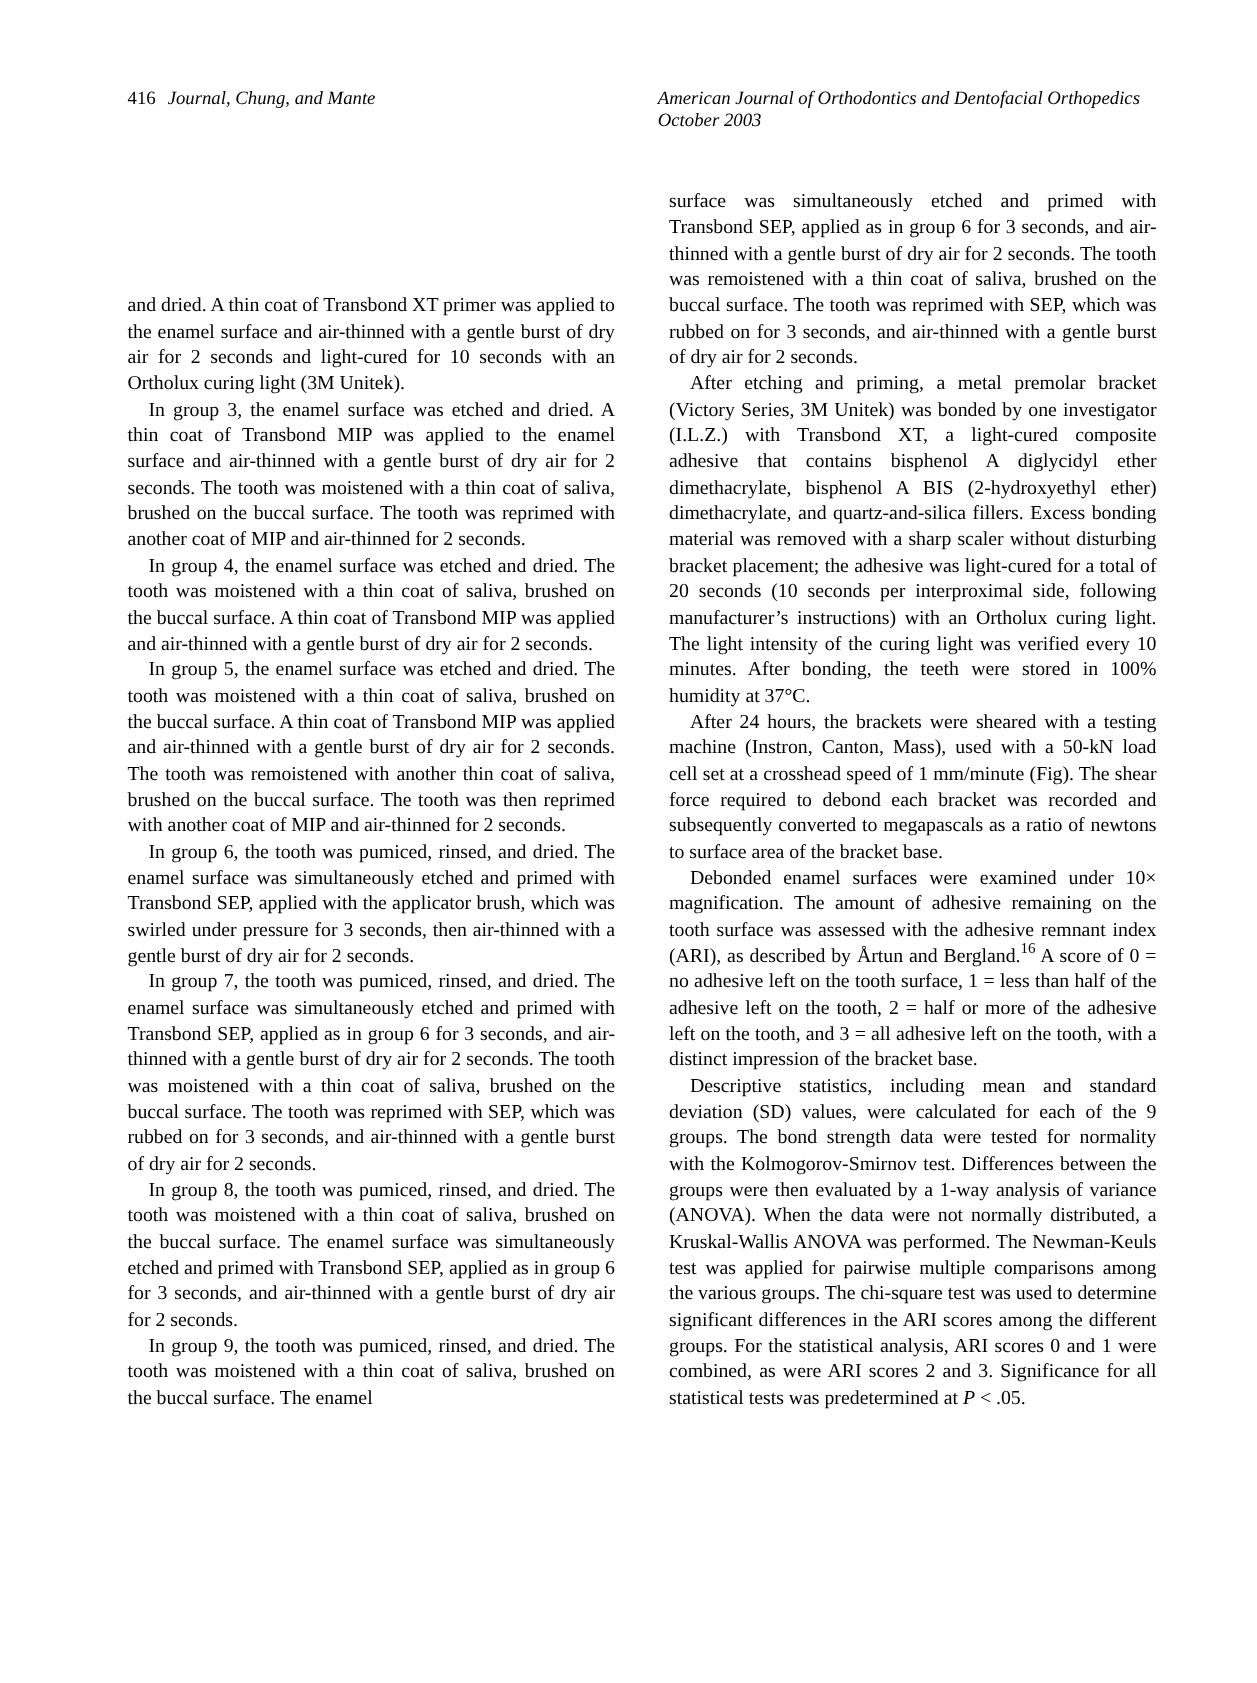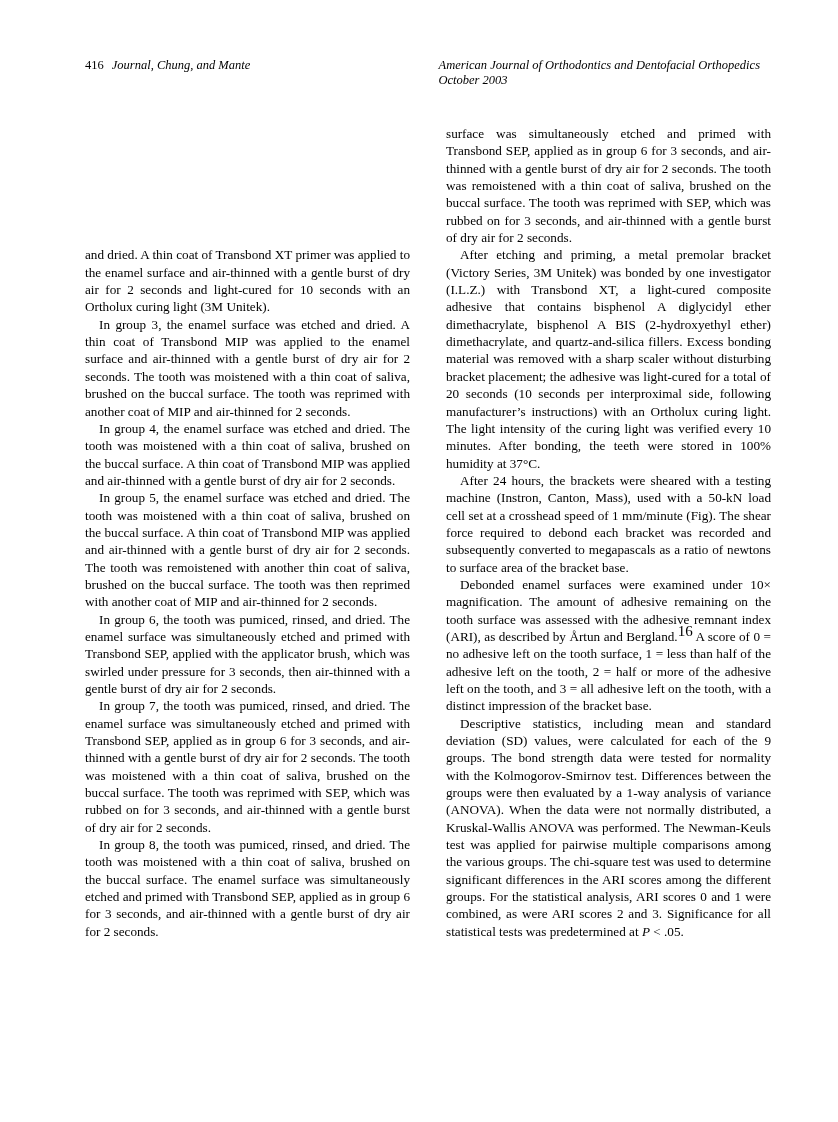--- a/index.html
+++ b/index.html
@@ -53,21 +53,21 @@
     text-align: justify;
   }
   .column p {
     margin: 0;
     text-indent: 14px;
   }
   .column p.no-indent {
     text-indent: 0;
   }
   sup {
-    font-size: 15px;
+    font-size: 10px;
     line-height: 0;
   }
   .var-italic {
     font-style: italic;
   }
 </style>
 </head>
 <body>
 
 <div class="page">
@@ -85,20 +85,21 @@
   <main class="columns">
 
     <section class="column">
       <p class="no-indent">and dried. A thin coat of Transbond XT primer was applied to the enamel surface and air-thinned with a gentle burst of dry air for 2 seconds and light-cured for 10 seconds with an Ortholux curing light (3M Unitek).</p>
       <p>In group 3, the enamel surface was etched and dried. A thin coat of Transbond MIP was applied to the enamel surface and air-thinned with a gentle burst of dry air for 2 seconds. The tooth was moistened with a thin coat of saliva, brushed on the buccal surface. The tooth was reprimed with another coat of MIP and air-thinned for 2 seconds.</p>
       <p>In group 4, the enamel surface was etched and dried. The tooth was moistened with a thin coat of saliva, brushed on the buccal surface. A thin coat of Transbond MIP was applied and air-thinned with a gentle burst of dry air for 2 seconds.</p>
       <p>In group 5, the enamel surface was etched and dried. The tooth was moistened with a thin coat of saliva, brushed on the buccal surface. A thin coat of Transbond MIP was applied and air-thinned with a gentle burst of dry air for 2 seconds. The tooth was remoistened with another thin coat of saliva, brushed on the buccal surface. The tooth was then reprimed with another coat of MIP and air-thinned for 2 seconds.</p>
       <p>In group 6, the tooth was pumiced, rinsed, and dried. The enamel surface was simultaneously etched and primed with Transbond SEP, applied with the applicator brush, which was swirled under pressure for 3 seconds, then air-thinned with a gentle burst of dry air for 2 seconds.</p>
       <p>In group 7, the tooth was pumiced, rinsed, and dried. The enamel surface was simultaneously etched and primed with Transbond SEP, applied as in group 6 for 3 seconds, and air-thinned with a gentle burst of dry air for 2 seconds. The tooth was moistened with a thin coat of saliva, brushed on the buccal surface. The tooth was reprimed with SEP, which was rubbed on for 3 seconds, and air-thinned with a gentle burst of dry air for 2 seconds.</p>
       <p>In group 8, the tooth was pumiced, rinsed, and dried. The tooth was moistened with a thin coat of saliva, brushed on the buccal surface. The enamel surface was simultaneously etched and primed with Transbond SEP, applied as in group 6 for 3 seconds, and air-thinned with a gentle burst of dry air for 2 seconds.</p>
+      <p>In group 9, the tooth was pumiced, rinsed, and dried. The tooth was moistened with a thin coat of saliva, brushed on the buccal surface. The enamel</p>
     </section>
 
     <section class="column">
       <p class="no-indent">surface was simultaneously etched and primed with Transbond SEP, applied as in group 6 for 3 seconds, and air-thinned with a gentle burst of dry air for 2 seconds. The tooth was remoistened with a thin coat of saliva, brushed on the buccal surface. The tooth was reprimed with SEP, which was rubbed on for 3 seconds, and air-thinned with a gentle burst of dry air for 2 seconds.</p>
       <p>After etching and priming, a metal premolar bracket (Victory Series, 3M Unitek) was bonded by one investigator (I.L.Z.) with Transbond XT, a light-cured composite adhesive that contains bisphenol A diglycidyl ether dimethacrylate, bisphenol A BIS (2-hydroxyethyl ether) dimethacrylate, and quartz-and-silica fillers. Excess bonding material was removed with a sharp scaler without disturbing bracket placement; the adhesive was light-cured for a total of 20 seconds (10 seconds per interproximal side, following manufacturer’s instructions) with an Ortholux curing light. The light intensity of the curing light was verified every 10 minutes. After bonding, the teeth were stored in 100% humidity at 37°C.</p>
       <p>After 24 hours, the brackets were sheared with a testing machine (Instron, Canton, Mass), used with a 50-kN load cell set at a crosshead speed of 1 mm/minute (Fig). The shear force required to debond each bracket was recorded and subsequently converted to megapascals as a ratio of newtons to surface area of the bracket base.</p>
       <p><span>Debonded enamel surfaces were examined under 10× magnification. The amount of adhesive remaining on the tooth surface was assessed with the adhesive remnant index (ARI), as described by Årtun and Bergland.</span><sup>16</sup><span> A score of 0 = no adhesive left on the tooth surface, 1 = less than half of the adhesive left on the tooth, 2 = half or more of the adhesive left on the tooth, and 3 = all adhesive left on the tooth, with a distinct impression of the bracket base.</span></p>
       <p><span>Descriptive statistics, including mean and standard deviation (SD) values, were calculated for each of the 9 groups. The bond strength data were tested for normality with the Kolmogorov-Smirnov test. Differences between the groups were then evaluated by a 1-way analysis of variance (ANOVA). When the data were not normally distributed, a Kruskal-Wallis ANOVA was performed. The Newman-Keuls test was applied for pairwise multiple comparisons among the various groups. The chi-square test was used to determine significant differences in the ARI scores among the different groups. For the statistical analysis, ARI scores 0 and 1 were combined, as were ARI scores 2 and 3. Significance for all statistical tests was predetermined at </span><span class="var-italic">P</span><span> &lt; .05.</span></p>
     </section>
 

